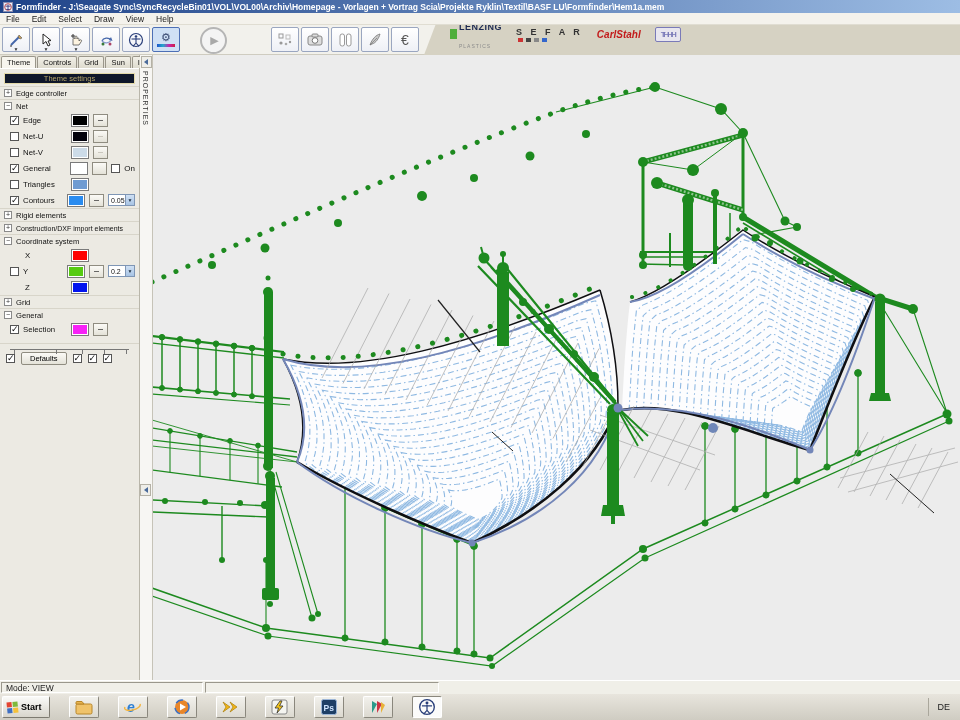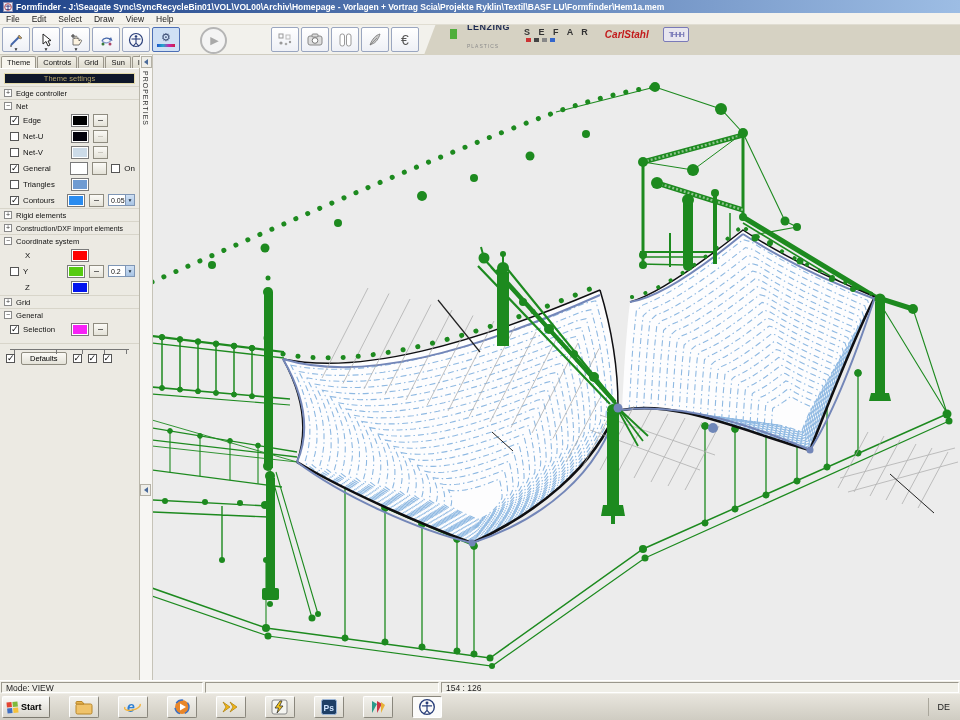--- a/index.html
+++ b/index.html
@@ -23,21 +23,21 @@
   .tbtn { width:28px; height:25px; background:linear-gradient(#ffffff,#eef0f6); border:1px solid #9aa6c0; border-radius:2px;
     display:flex; flex-direction:column; align-items:center; justify-content:center; font-size:12px; color:#3a4a72; position:relative;}
   .tbtn.active { background:#cfe0f5; border-color:#4d6fb5; }
   .tbtn .caret { position:absolute; bottom:0; font-size:5px; line-height:4px; color:#333; }
   .grad-bar { width:18px; height:3px; background:linear-gradient(to right,#2255cc,#22aacc,#cc22aa,#cc2244); margin-top:1px;}
   .playbtn { width:27px; height:27px; border-radius:50%; border:2px solid #b5b5b5; background:#f4f4f4; margin:0 0 0 18px;
     display:flex; align-items:center; justify-content:center; color:#a9a9a9; font-size:11px; padding-left:2px;}
   .gap { width:40px; }
   .logostrip { position:absolute; top:-12px; right:0; height:42px; left:424px; background:var(--c-logo-strip);
     clip-path:polygon(16px 0,100% 0,100% 100%,0 100%); display:flex; align-items:center; gap:14px; padding-left:26px; z-index:1;}
-  .logo-lenzing { display:flex; align-items:center; gap:10px; }
+  .logo-lenzing { display:flex; align-items:center; gap:2px; }
   .logo-lenzing .sq { width:7px; height:10px; background:#4fae3b; }
   .logo-lenzing .t1 { font-size:9px; font-weight:bold; color:#1d2a52; letter-spacing:0.5px;}
   .logo-lenzing .t2 { font-size:5px; color:#8b8b8b; letter-spacing:1px; }
   .logo-sefar .t1 { font-size:9px; font-weight:bold; color:#333; letter-spacing:3px; }
   .logo-sefar .dots { display:flex; gap:3px; margin-top:1px; padding-left:2px;}
   .logo-sefar .dots i { width:5px; height:4px; display:block;}
   .logo-carlstahl { font-size:10px; font-weight:bold; color:#c21b1b; font-style:italic; }
   .logo-emblem { width:26px; height:15px; border:1px solid #7a7ab8; border-radius:2px; color:#7a7ab8;
     font-size:8px; font-weight:normal; letter-spacing:-2px; display:flex; align-items:center; justify-content:center; overflow:hidden;
     text-shadow:0 0 0 #7a7ab8; background:#e8e6ef;}
@@ -674,21 +674,20 @@
             <circle cx="472" cy="543" r="3.5"></circle>
         </g>
         <circle cx="713" cy="428" r="5" fill="var(--c-selection-node)"></circle>
       </svg>
     </div>
   </div>
 
   <div class="statusbar">
     <div class="seg seg1">Mode: VIEW</div>
     <div class="seg seg2"></div>
-    <div class="seg seg3">154 : 126</div>
   </div>
 
   <div class="taskbar">
     <div class="startbtn">
       <span class="winflag">
         <i style="background:#e34432"></i>
           <i style="background:#7eb93c"></i>
           <i style="background:#3f6fc2"></i>
           <i style="background:#f5c13a"></i>
       </span>

